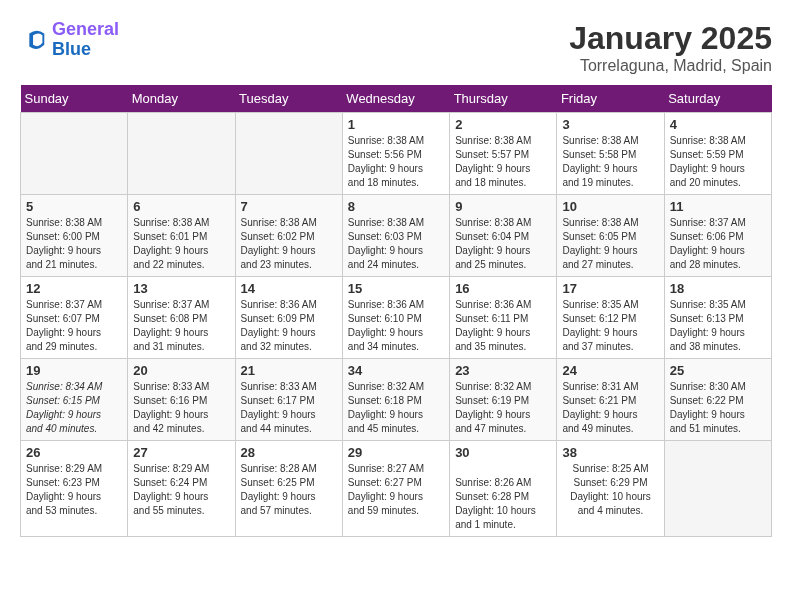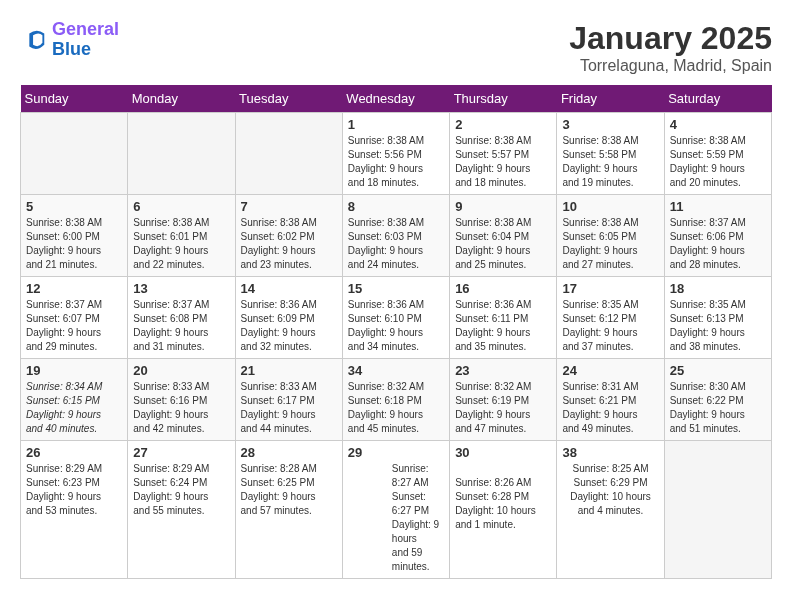--- a/index.html
+++ b/index.html
@@ -322,21 +322,21 @@
         </td>
         <td>
           <span class="day-num">28</span>
           <div class="day-info" style="white-space: pre-line;">Sunrise: 8:28 AM
 Sunset: 6:25 PM
 Daylight: 9 hours
 and 57 minutes.</div>
         </td>
         <td>
           <span class="day-num">29</span>
-          <div class="day-info" style="white-space: pre-line; margin-left: 44px;">Sunrise: 8:27 AM
+          <div class="day-info" style="white-space: pre-line;">Sunrise: 8:27 AM
 Sunset: 6:27 PM
 Daylight: 9 hours
 and 59 minutes.</div>
         </td>
         <td>
           <span class="day-num">30</span>
           <div class="day-info" style="white-space: pre-line; margin-top: 16px;">Sunrise: 8:26 AM
 Sunset: 6:28 PM
 Daylight: 10 hours
 and 1 minute.</div>

